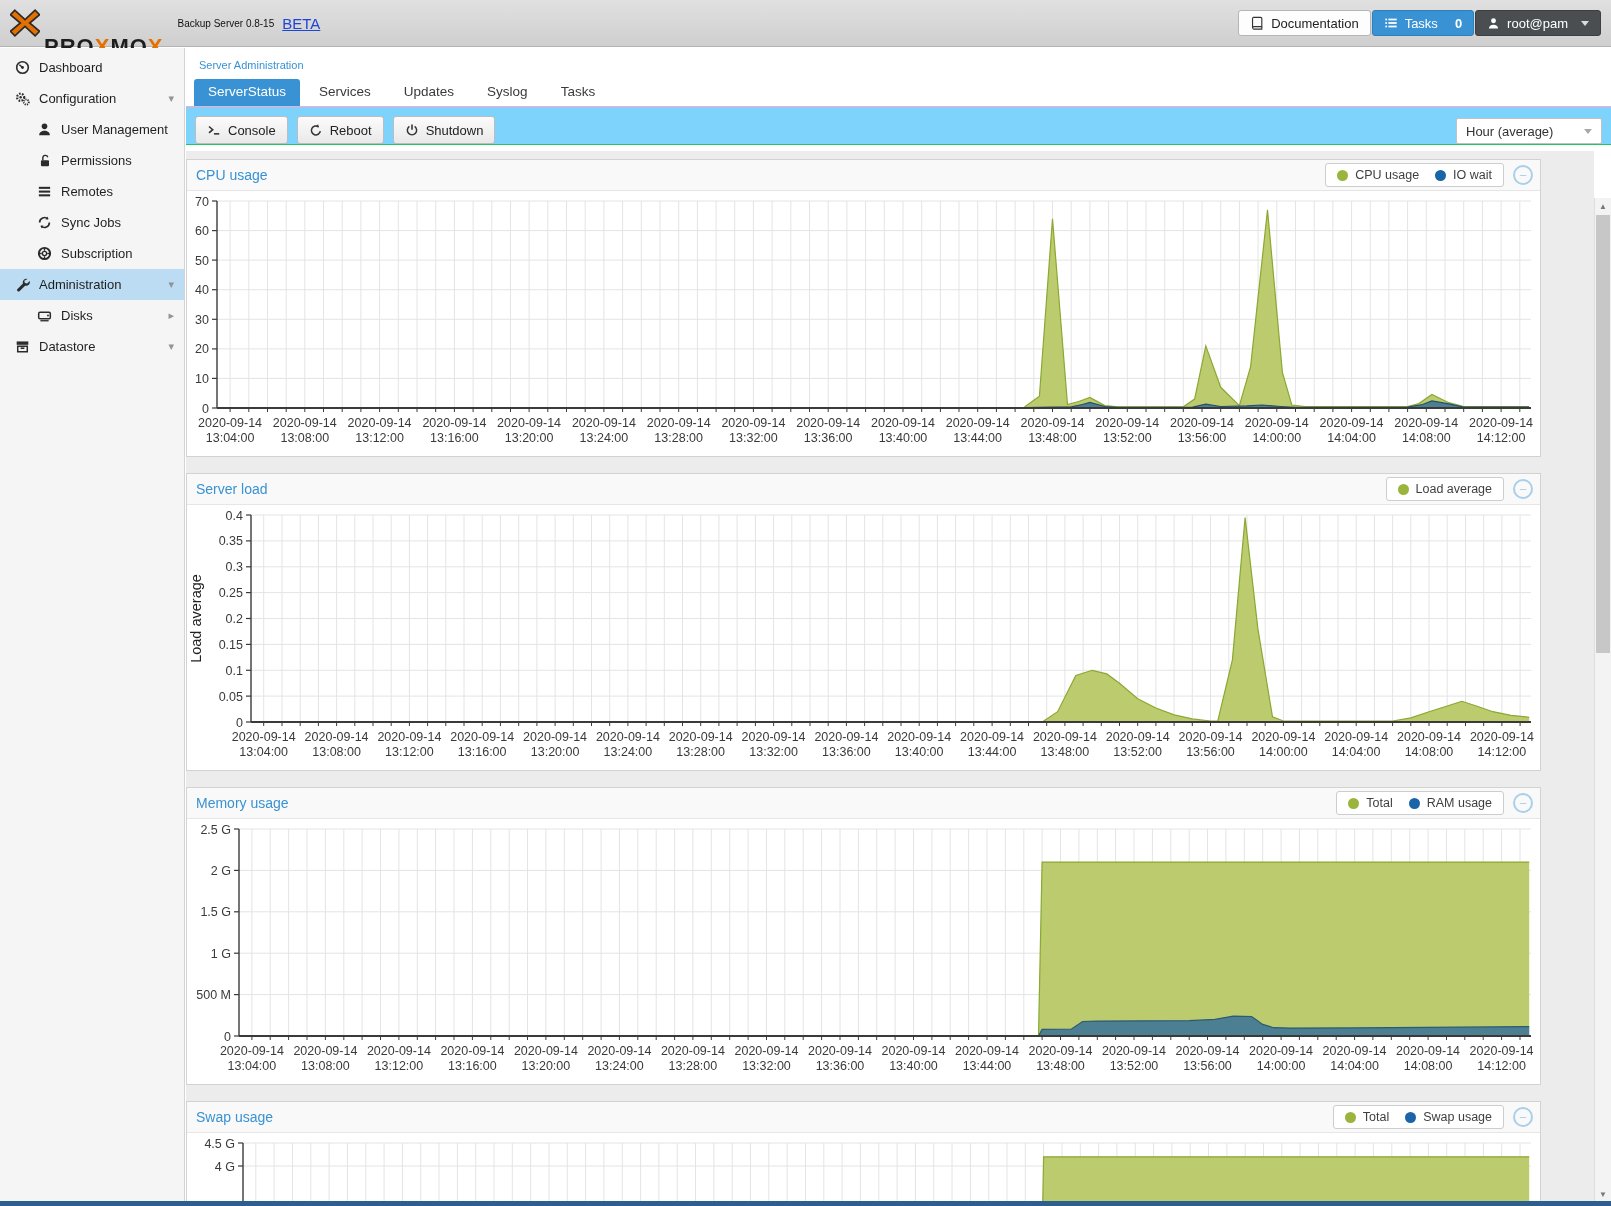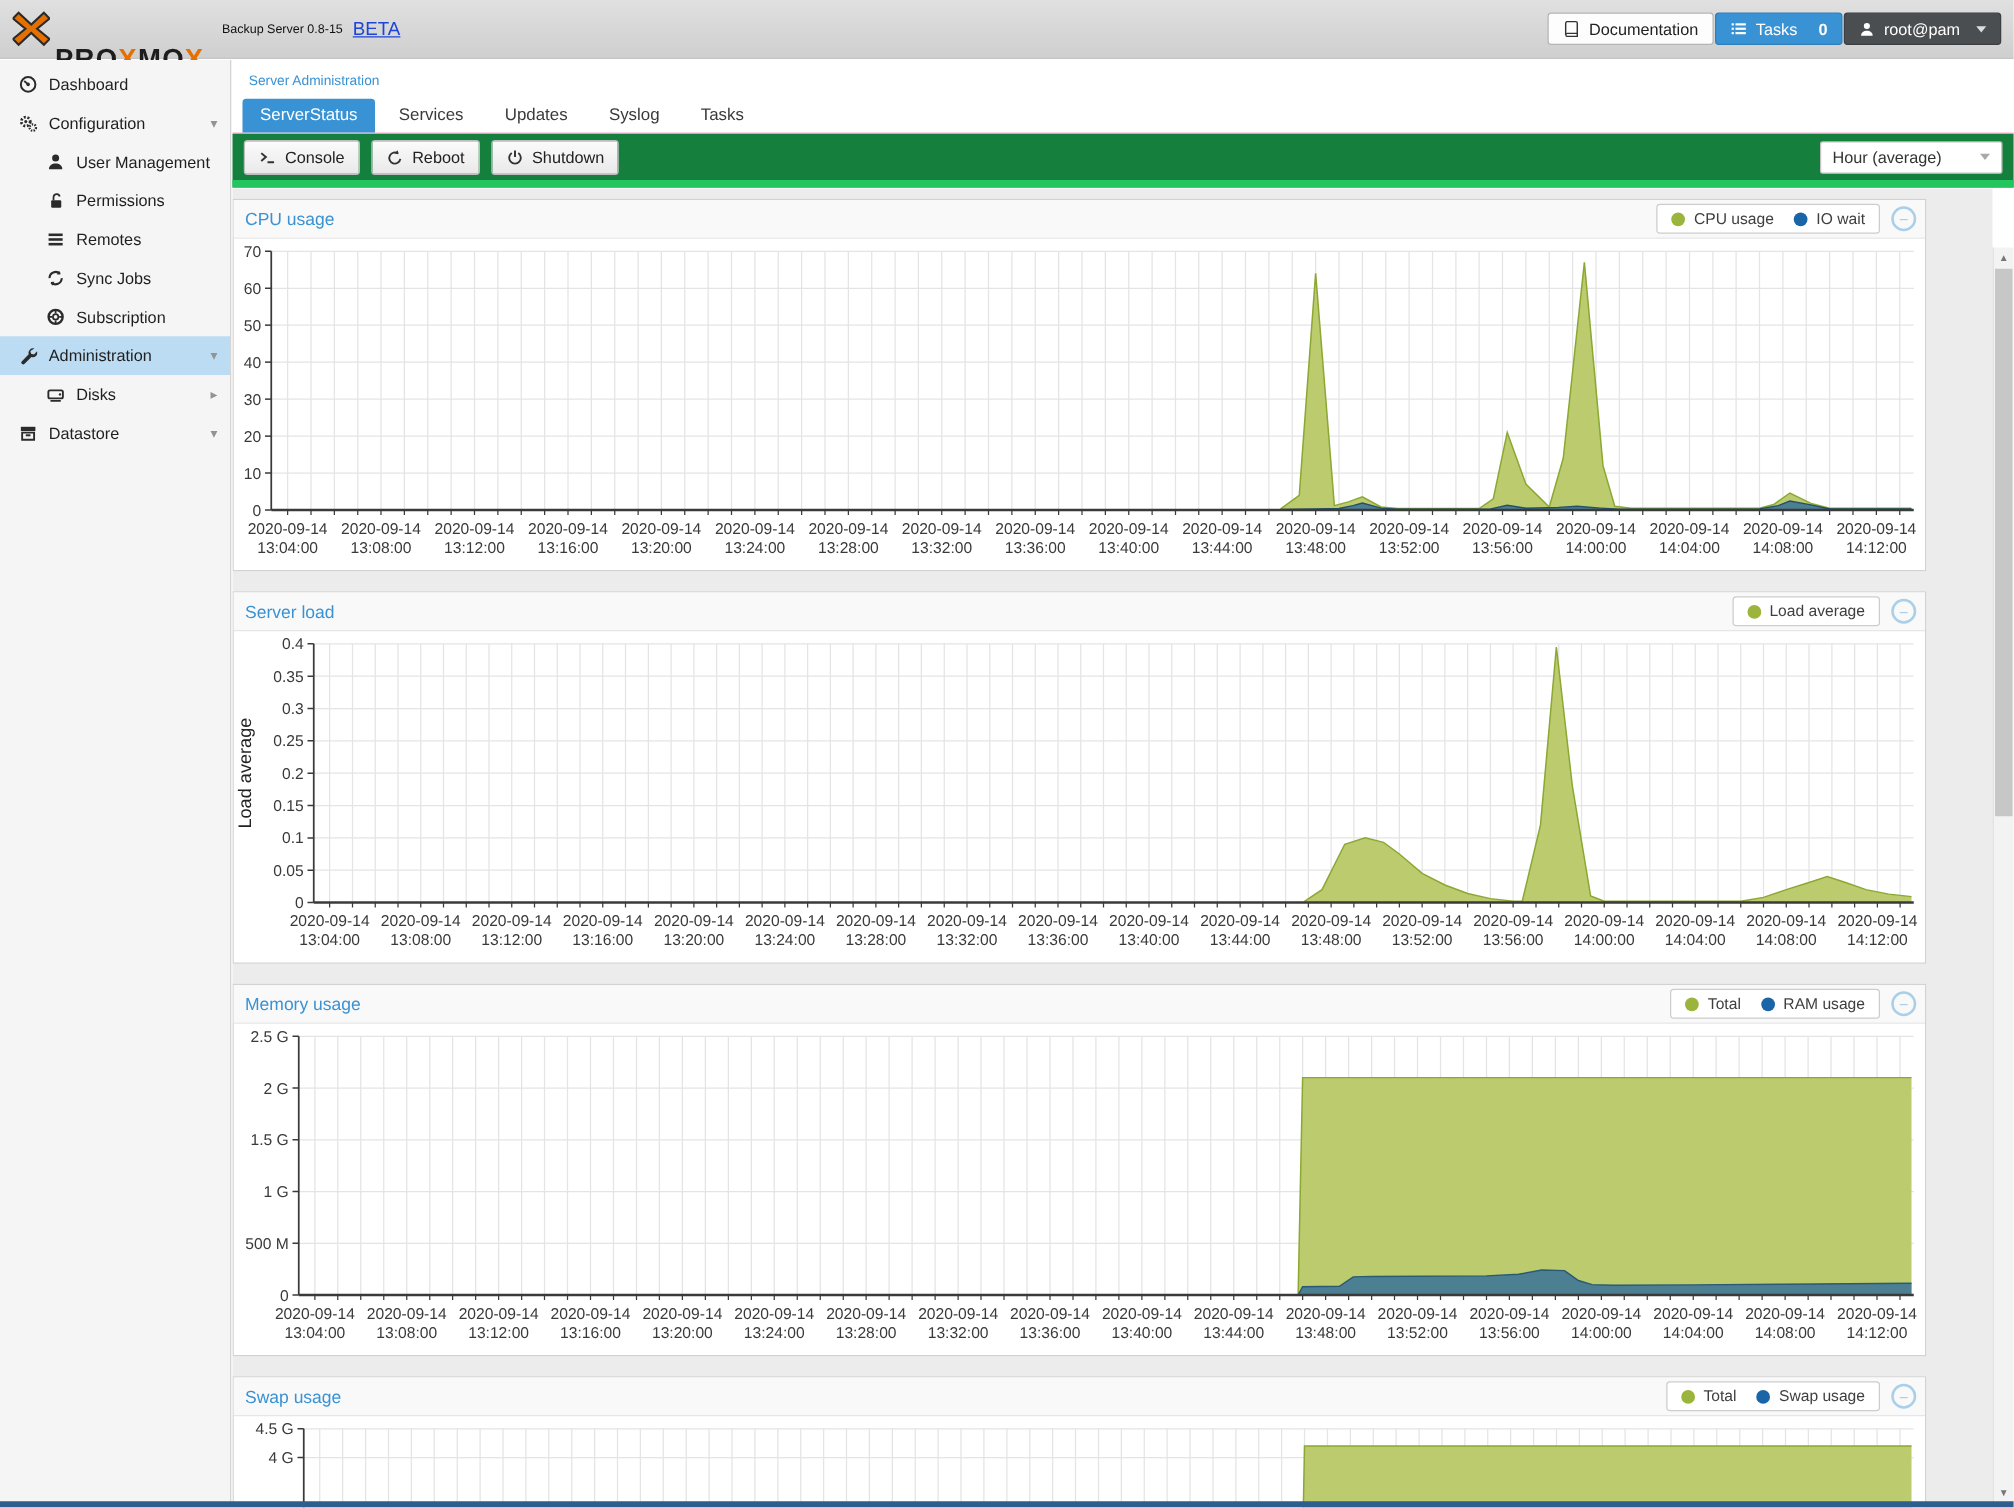--- a/index.html
+++ b/index.html
@@ -30,21 +30,21 @@
   .sb-item.ind{padding-left:34px;text-align:center;}
   .sb-item.sel{background:#bcdcf3;}
   .sb-ico{width:20px;display:inline-flex;justify-content:center;margin-right:7px;}
   .sb-caret{margin-left:auto;margin-right:10px;color:#939393;font-size:11px;}
   
   .main{position:absolute;top:48px;left:186px;right:0;bottom:0;background:#fff;}
   .pg-title{color:#3892d4;font-size:11px;padding:11px 0 6px 13px;}
   .tabbar{display:flex;gap:5px;padding:0 0 0 8px;border-bottom:1px solid #f9a8d4;align-items:flex-end;height:29px;text-align:center;}
   .tab{padding:5px 14px 7px;font-size:13.5px;color:#3a3a3a;border-radius:3px 3px 0 0;cursor:pointer;}
   .tab.active{background:#3892d4;color:#fff;}
-  .toolbar{height:37px;background:#15803d;border-bottom:6px solid #22c55e;display:flex;align-items:center;
+  .toolbar{height:37px;background:#7dd3fc;border-bottom:1px solid #22c55e;display:flex;align-items:flex-end;
            padding:0 9px;gap:9px;}
   .tbtn{display:inline-flex;align-items:center;gap:7px;background:linear-gradient(#fbfbfb,#e9e9e9);
         border:1px solid #bdbdbd;border-radius:3px;padding:0 11px;height:26px;font-size:13px;color:#222;cursor:pointer;}
   .spacer{flex:1;}
   .selectbox{width:146px;height:26px;background:#fff;border:1px solid #c2c2c2;border-radius:2px;
              display:flex;align-items:center;padding:0 9px;box-sizing:border-box;color:#333;cursor:pointer;}
   .selectbox .chev2{margin-left:auto;width:0;height:0;border-left:4px solid transparent;
              border-right:4px solid transparent;border-top:5px solid #a9a9a9;}
   
   .content{position:absolute;top:103px;left:0;right:17px;bottom:0;background:#ececec;

